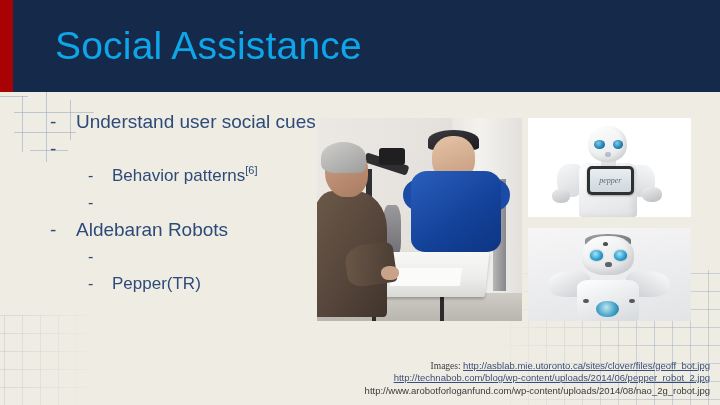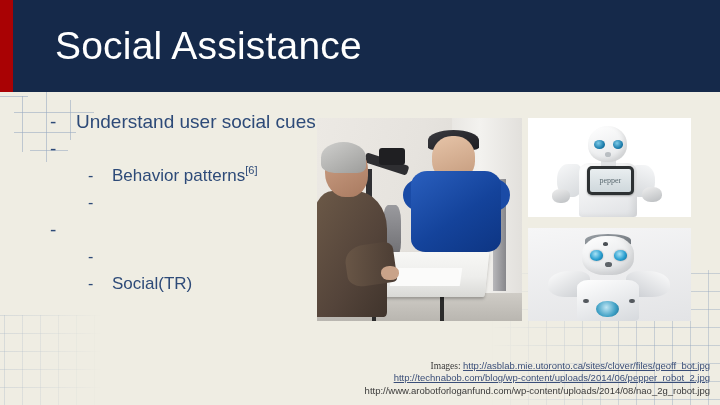--- a/index.html
+++ b/index.html
@@ -35,21 +35,21 @@
   .gl{position:absolute;background:rgba(150,168,193,.55);}
 
   
   #header{
     position:absolute;left:13px;top:0;right:0;height:92px;
     background:#15294A;
   }
   #redbar{position:absolute;left:0;top:0;width:13px;height:92px;background:#A90204;}
   #title{
     position:absolute;left:42px;top:24px;
-    color:#ffffff;font-size:39px;line-height:44px;
+    color:#0ea5e9;font-size:39px;line-height:44px;
     letter-spacing:.2px;white-space:nowrap;
   }
 
   
   #body{position:absolute;left:0;top:108px;width:320px;}
   .row{display:flex;align-items:flex-start;line-height:27px;}
   .row.l1{padding-left:50px;}
   .row.l2{padding-left:88px;}
   .row.cont{padding-left:113px;}
   .dash{width:26px;flex:none;color:#2D4A78;font-size:19px;}
@@ -129,21 +129,21 @@
       background:#b9bec2;}
   .p-neck{position:absolute;left:45%;top:41%;width:9%;height:8%;background:#dfe1e3;}
   .p-torso{position:absolute;left:31%;top:45%;width:36%;height:55%;
       background:linear-gradient(160deg,#ffffff,#dfe1e4);border-radius:16% 16% 6% 6%;
       box-shadow:inset -4px 0 6px rgba(0,0,0,.08);}
   .p-tablet{position:absolute;left:36%;top:48%;width:29%;height:30%;
       background:#2d3133;border-radius:5px;padding:2px;box-sizing:border-box;
       box-shadow:0 1px 2px rgba(0,0,0,.3);}
   .p-screen{position:absolute;inset:3px;background:linear-gradient(180deg,#e9eef0,#cfd8dc);
       border-radius:2px;display:flex;align-items:center;justify-content:center;}
-  .p-screen span{font-family:"Liberation Serif",serif;font-size:8px;color:#5c6b72;text-align:right;}
+  .p-screen span{font-family:"Liberation Serif",serif;font-size:8px;color:#5c6b72;font-style:italic;text-align:right;}
   .p-armL{position:absolute;left:18%;top:46%;width:15%;height:34%;
       background:linear-gradient(150deg,#f7f8f9,#d6d9dc);border-radius:45% 25% 35% 45%;}
   .p-armR{position:absolute;left:63%;top:47%;width:15%;height:33%;
       background:linear-gradient(200deg,#f7f8f9,#d4d7da);border-radius:25% 45% 45% 35%;}
   .p-handR{position:absolute;left:70%;top:70%;width:12%;height:15%;
       background:linear-gradient(160deg,#efefef,#b9bcbf);border-radius:45%;}
   .p-handL{position:absolute;left:15%;top:72%;width:11%;height:14%;
       background:linear-gradient(160deg,#eeeeee,#bcbfc2);border-radius:45%;}
 
   
@@ -213,27 +213,28 @@
     </div>
     <div class="row l2">
       <span class="dash">-</span>
       <span class="btxt"><span>Behavior patterns</span><sup>[6]</sup></span>
     </div>
     <div class="row l2">
       <span class="dash">-</span>
     </div>
     <div class="row l1">
       <span class="dash">-</span>
+      <span class="btxt"><span>Aldebaran Robots</span><sup></sup></span>
     </div>
     <div class="row l2">
       <span class="dash">-</span>
     </div>
     <div class="row l2">
       <span class="dash">-</span>
-      <span class="btxt"><span>Social(TR)</span><sup></sup></span>
+      <span class="btxt"><span>Pepper(TR)</span><sup></sup></span>
     </div>
   </div>
 
   <div class="photo" id="photo-brian">
     <div class="ph-inner">
       <div class="b-wall"></div>
       <div class="b-curtain"></div>
       <div class="b-floor"></div>
       <div class="b-stand"></div>
       <div class="b-cam-arm"></div>

